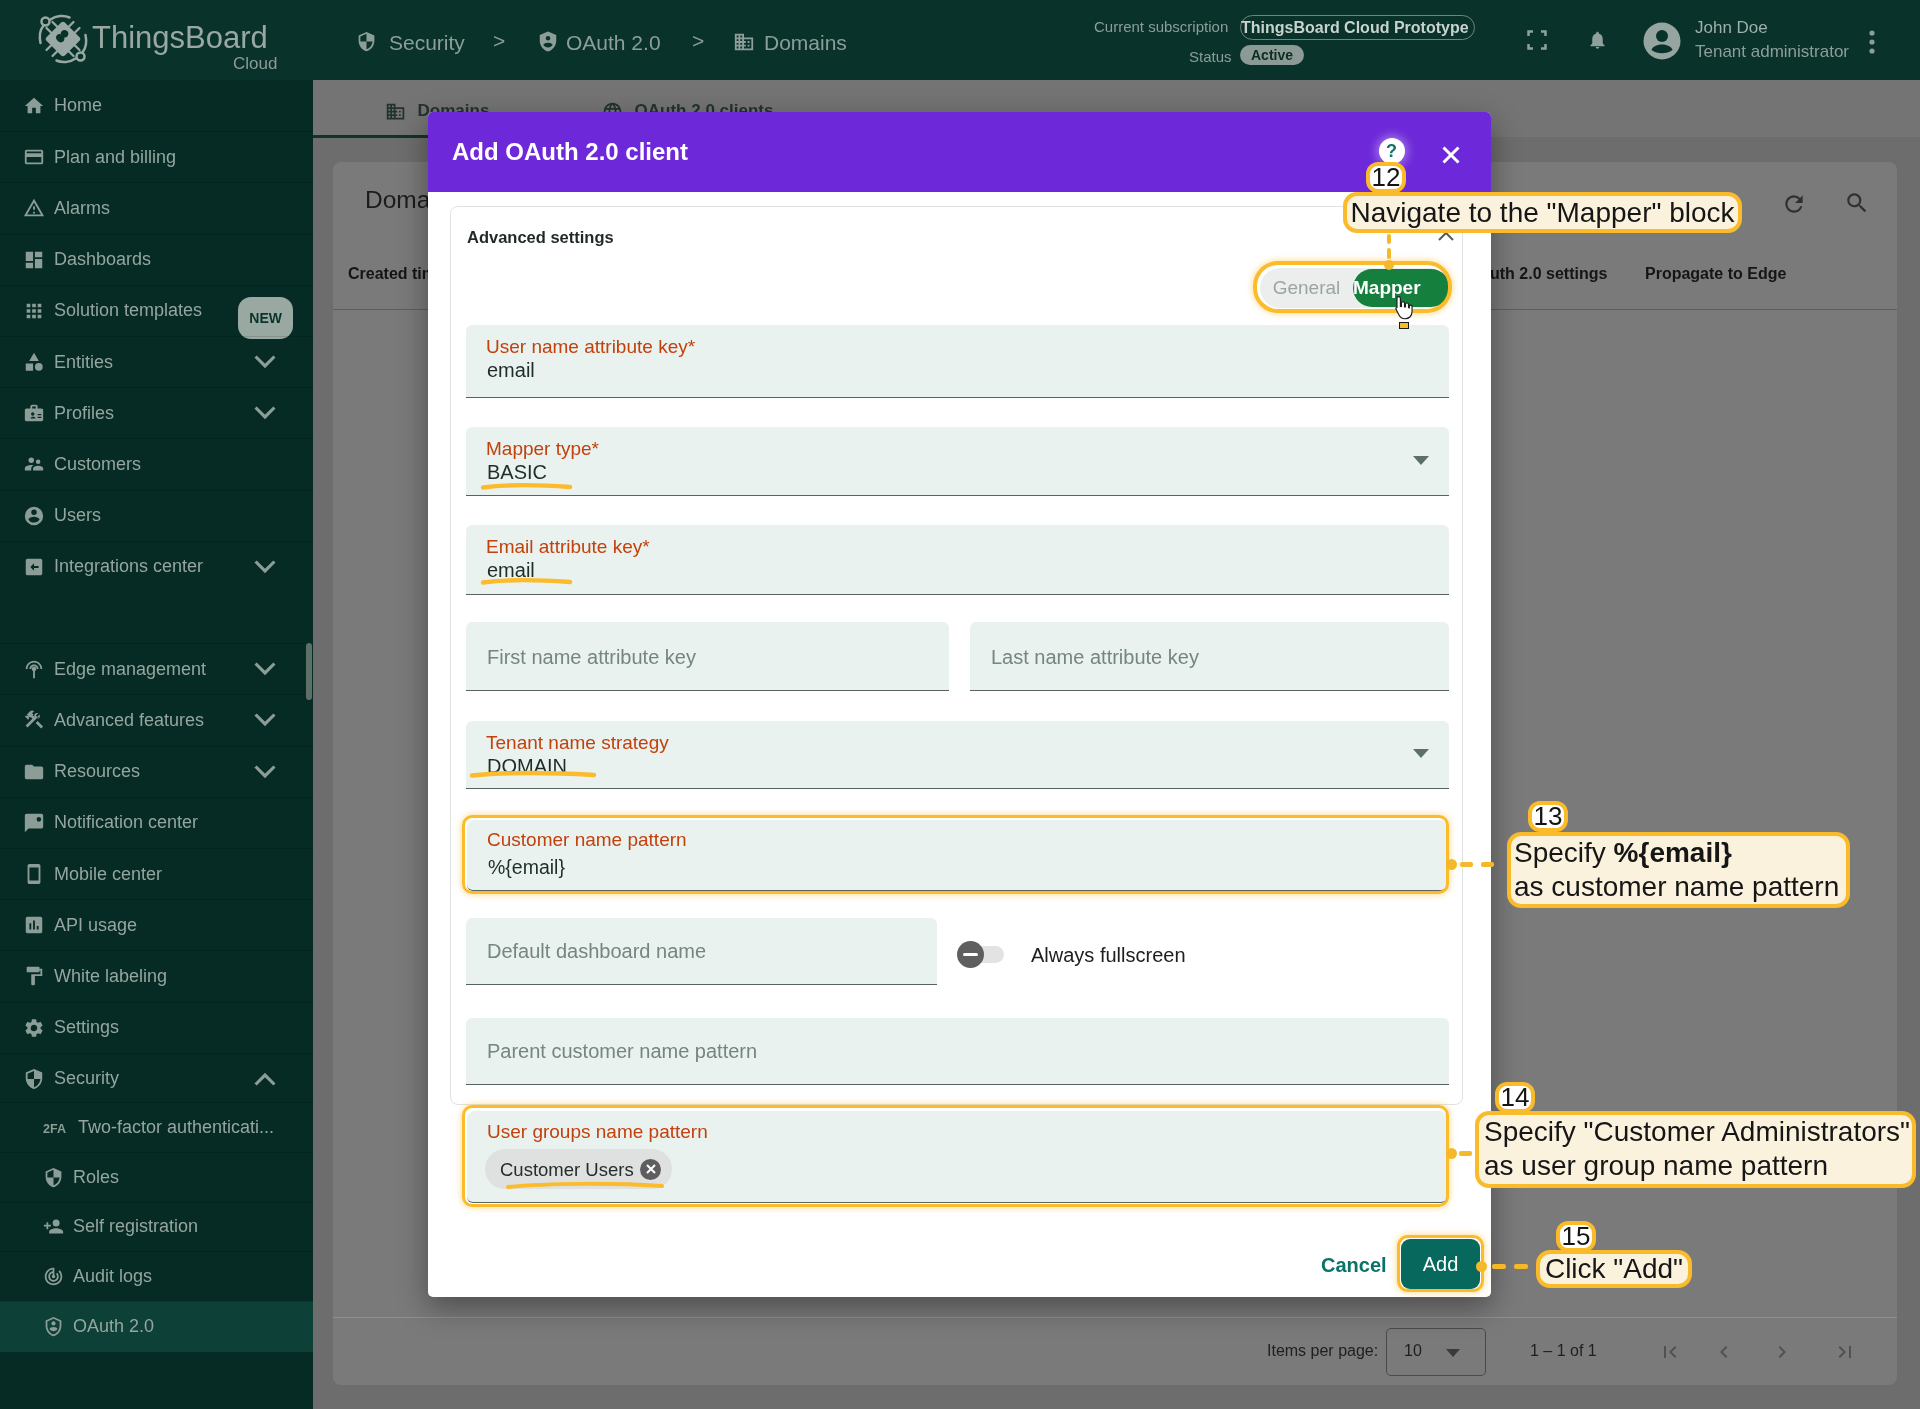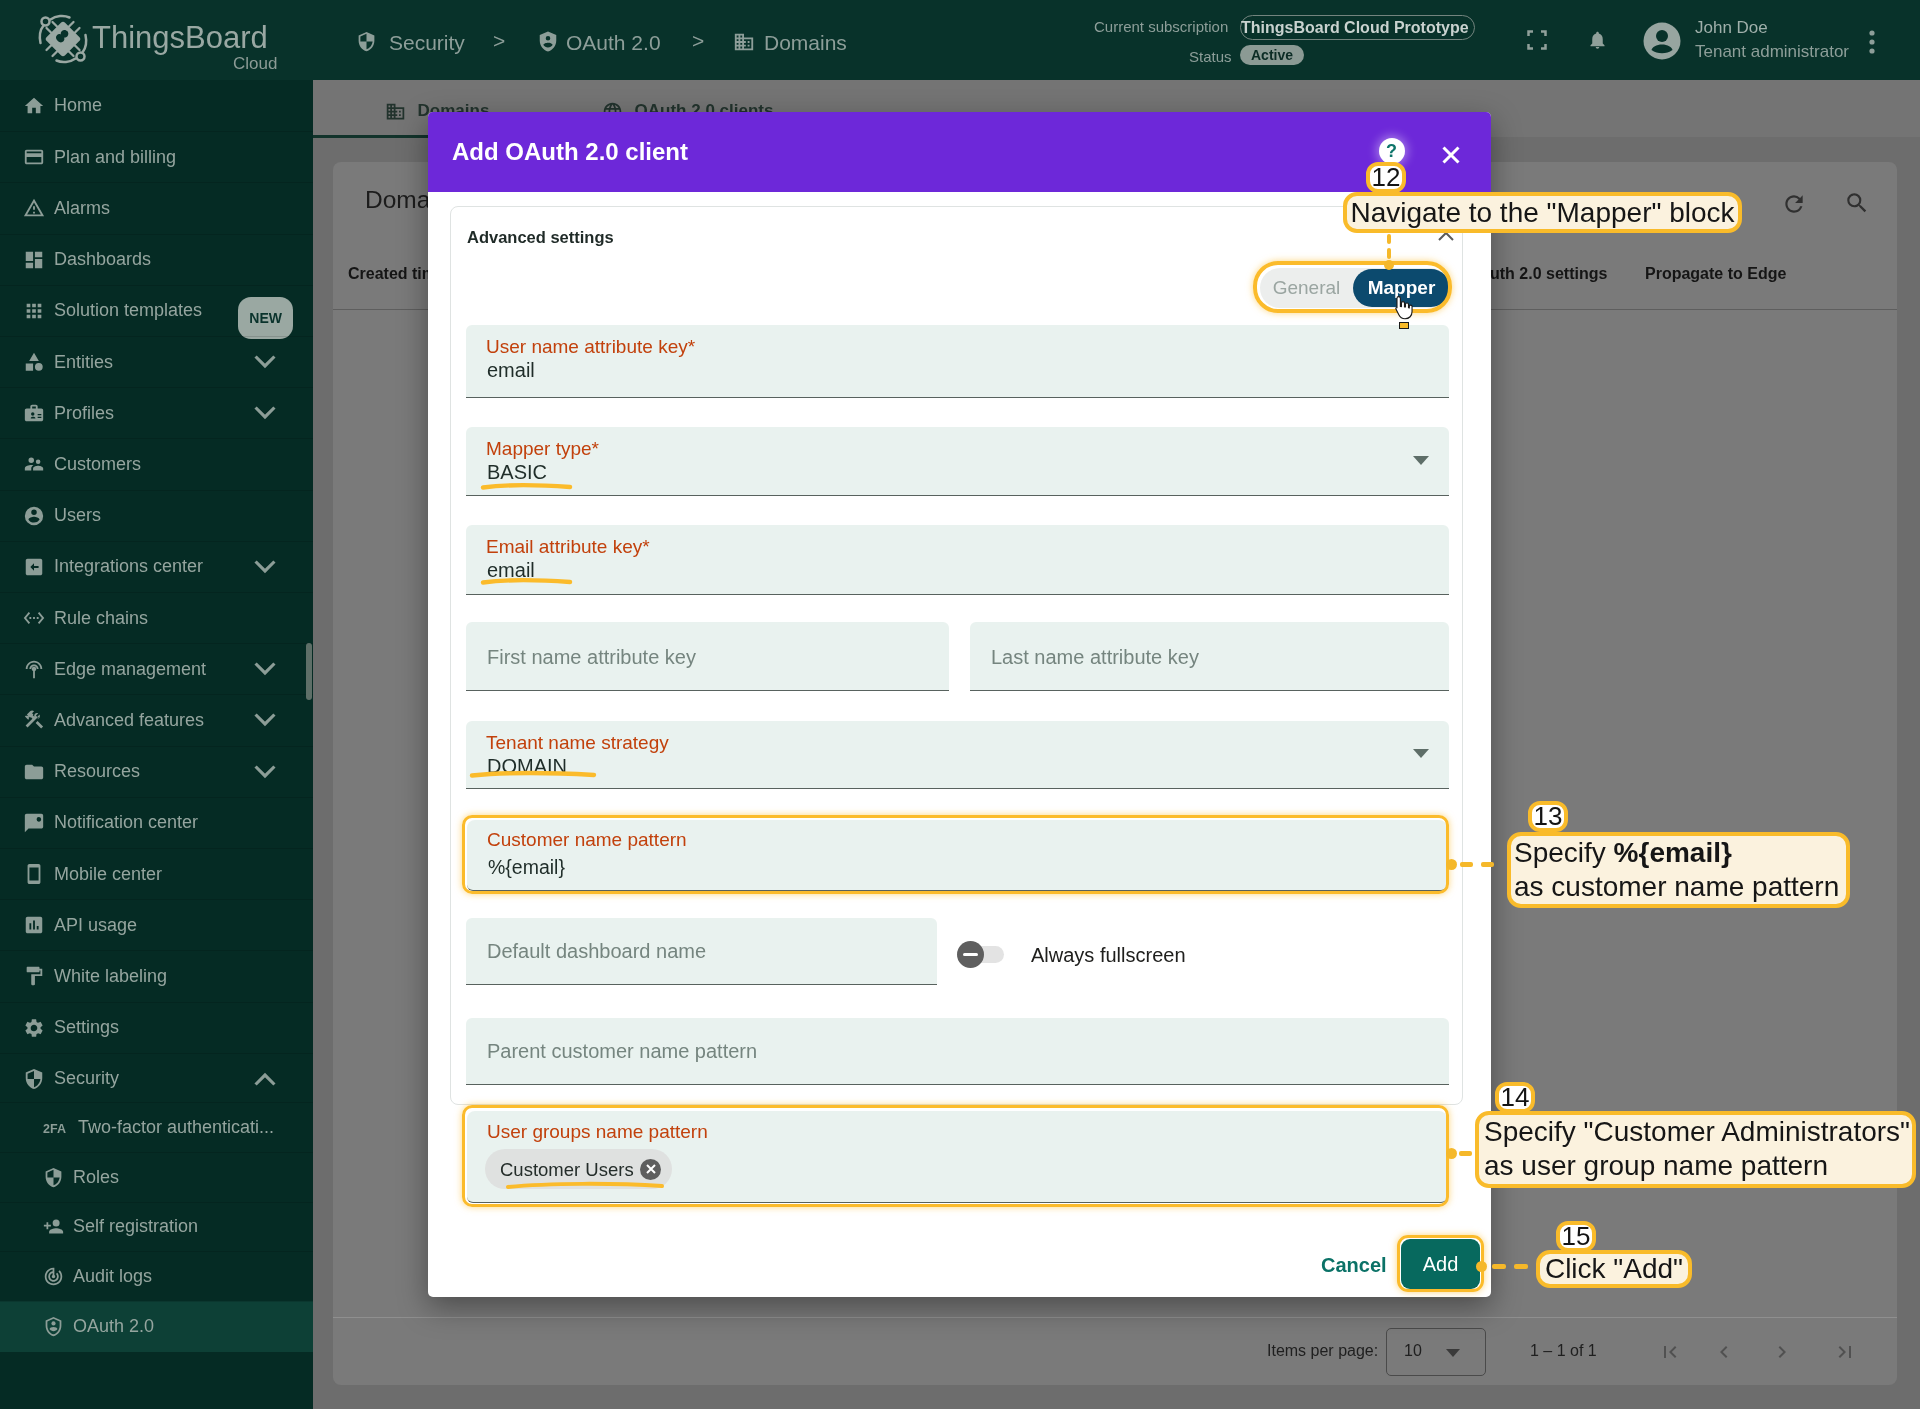--- a/index.html
+++ b/index.html
@@ -139,23 +139,20 @@
         <path d="M16.5 12a2.5 2.5 0 100-5 2.5 2.5 0 000 5zM9 11a3 3 0 100-6 3 3 0 000 6zm7.5 3c-1.83 0-5.5.92-5.5 2.75V19h11v-2.25c0-1.83-3.67-2.75-5.5-2.75zM9 13c-2.33 0-7 1.17-7 3.5V19h7v-2.25c0-.85.33-2.34 2.37-3.47C10.5 13.1 9.66 13 9 13z"></path>
       </svg>Customers</div>
   <div class="mi" style="top:409.6px"><svg width="24" height="24" viewBox="0 0 24 24" fill="#8C9D97">
         <path d="M12 2a10 10 0 100 20 10 10 0 000-20zm0 3a3 3 0 110 6 3 3 0 010-6zm0 14.2a7.2 7.2 0 01-6-3.22c.03-1.99 4-3.08 6-3.08s5.97 1.09 6 3.08a7.2 7.2 0 01-6 3.22z"></path>
       </svg>Users</div>
   <div class="mi" style="top:460.8px"><svg width="24" height="24" viewBox="0 0 24 24" fill="#8C9D97">
         <path d="M19 3H5c-1.1 0-2 .9-2 2v14c0 1.1.9 2 2 2h14c1.1 0 2-.9 2-2V5c0-1.1-.9-2-2-2zm-7 13l-4-4 4-4v3h5v2h-5v3z"></path>
       </svg>Integrations center<svg class="chev" width="14" height="9" viewBox="0 0 14 9" fill="none" stroke="#8C9D97" stroke-width="2">
         <path d="M1 1l6 6 6-6"></path>
       </svg></div>
-  <div class="mi" style="top:512px"><svg width="24" height="24" viewBox="0 0 24 24" fill="#8C9D97">
-        <path d="M7.77 6.76L6.23 5.48.82 12l5.41 6.52 1.54-1.28L3.42 12l4.35-5.24zM7 13h2v-2H7v2zm10-2h-2v2h2v-2zm-6 2h2v-2h-2v2zm6.77-7.52l-1.54 1.28L20.58 12l-4.35 5.24 1.54 1.28L23.18 12l-5.41-6.52z"></path>
-      </svg>Rule chains</div>
   <div class="mi" style="top:563.2px"><svg width="24" height="24" viewBox="0 0 24 24" fill="#8C9D97">
         <path d="M12 5c3.87 0 7 3.13 7 7h2c0-4.97-4.03-9-9-9S3 7.03 3 12h2c0-3.87 3.13-7 7-7zm1 9.29c.88-.39 1.5-1.26 1.5-2.29a2.5 2.5 0 00-5 0c0 1.02.62 1.9 1.5 2.29V22h2v-7.71zM12 9c1.66 0 3 1.34 3 3h2c0-2.76-2.24-5-5-5s-5 2.24-5 5h2c0-1.66 1.34-3 3-3z"></path>
       </svg>Edge management<svg class="chev" width="14" height="9" viewBox="0 0 14 9" fill="none" stroke="#8C9D97" stroke-width="2">
         <path d="M1 1l6 6 6-6"></path>
       </svg></div>
   <div class="mi" style="top:614.4px"><svg width="24" height="24" viewBox="0 0 24 24" fill="#8C9D97">
         <path d="M13.78 15.3l6 6 2.12-2.13-6-6-2.12 2.12zm3.72-6.3c-.39 0-.81-.05-1.14-.19L4.97 20.13 2.85 18l7.41-7.38L8.5 8.86l-.71.7-1.4-1.42v2.84l-.71.71-3.54-3.55.71-.7h2.83L4.25 6.02l3.54-3.54c1.17-1.17 3.07-1.17 4.24 0L9.91 4.6l1.42 1.42-.71.71 1.78 1.77c-.14-.33-.19-.75-.19-1.14 0-1.66 1.34-3 3-3 .5 0 .96.12 1.38.34l-2.5 2.5 1.42 1.42 2.5-2.5c.22.42.34.88.34 1.38a3 3 0 01-2.85 3z"></path>
       </svg>Advanced features<svg class="chev" width="14" height="9" viewBox="0 0 14 9" fill="none" stroke="#8C9D97" stroke-width="2">
         <path d="M1 1l6 6 6-6"></path>
       </svg></div>
@@ -266,21 +263,21 @@
   </div>
   <div id="acard">
     <div class="abs" style="left:16px;top:21px;font-size:16.5px;font-weight:bold;color:#1F2A27">Advanced settings</div>
 
     <svg class="abs" style="left:987px;top:24px" width="16" height="10" viewBox="0 0 16 10" fill="none" stroke="#5A5A5A" stroke-width="2">
         <path d="M1 9L8 2l7 7"></path>
       </svg>
 
     <div class="abs" style="left:809px;top:61px;width:190px;height:40px;background:#ECEEED;border-radius:20px">
       <div class="abs" style="left:0;top:0;width:93px;height:40px;font-size:19px;color:#9AA5A1;text-align:center;line-height:40px">General</div>
-      <div class="abs" style="left:93px;top:1px;width:97px;height:38px;background:#0c4a6e;border-radius:19px;color:#fff;font-size:19px;font-weight:bold;text-align:center;line-height:38px">Mapper</div>
+      <div class="abs" style="left:93px;top:1px;width:97px;height:38px;background:#15803d;border-radius:19px;color:#fff;font-size:19px;font-weight:bold;text-align:left;line-height:38px">Mapper</div>
     </div>
 
     <div class="fld" style="left:15px;top:118px;width:983px;height:73px">
       <div class="lab">User name attribute key*</div>
       <div class="val">email</div>
     </div>
     <div class="fld" style="left:15px;top:220px;width:983px;height:69px">
       <div class="lab">Mapper type*</div>
       <div class="val">BASIC</div>
       <div class="abs" style="left:947px;top:29px;width:0;height:0;border-left:8px solid transparent;border-right:8px solid transparent;border-top:9px solid #5E6E68"></div>

